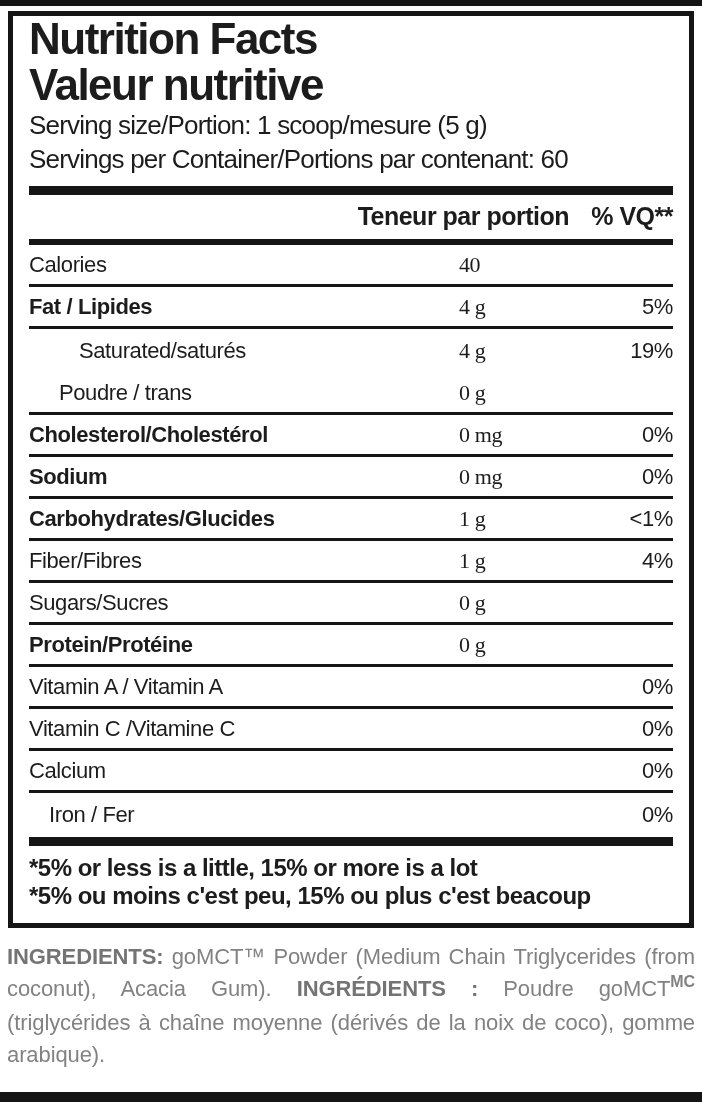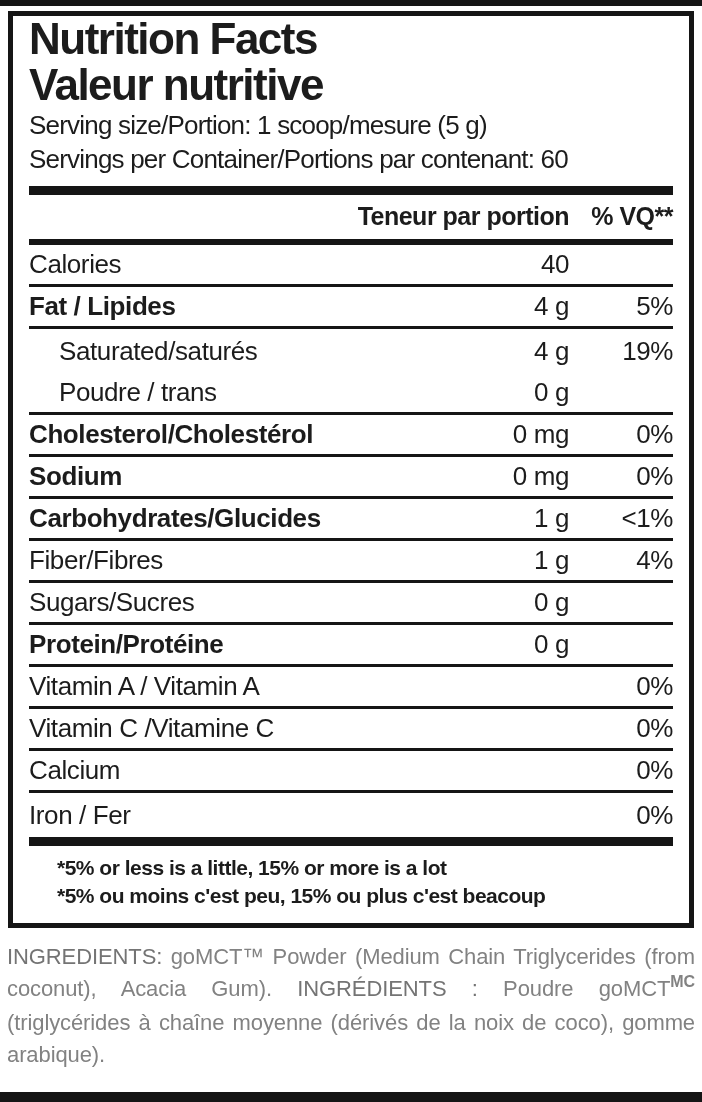--- a/index.html
+++ b/index.html
@@ -52,49 +52,48 @@
     white-space:nowrap;
   }
   .ch-amount { text-align:right; }
   .ch-dv { width:104px; text-align:right; }
 
   .row {
     display:flex;
     align-items:center;
     height:42px;
     border-bottom:3px solid #151515;
-    font-size:26px;
+    font-size:22px;
     letter-spacing:-0.4px;
   }
-  .row.no-rule { border-bottom:none; height:44px; }
+  .row.no-rule { border-bottom:none; height:44px;margin-left:20px; }
   .row.bold .row-label { font-weight:bold; }
   .row.indent .row-label { padding-left:30px; }
   .row-label { flex:1; white-space:nowrap; }
-  .row-amount { width:110px; text-align:right; white-space:nowrap; }
+  .row-amount { width:110px; white-space:nowrap;font-family:Liberation Serif, serif; }
   .row-dv { width:104px; text-align:right; white-space:nowrap; }
 
   .footnotes { padding:8px 0 13px 0; }
   .footnote {
-    font-size:21px;
+    font-size:24px;
     font-weight:bold;
     letter-spacing:-0.5px;
     line-height:28px;
     white-space:nowrap;
-    margin-left:28px;
   }
 
   .ingredients {
     margin:13px 7px 0 7px;
     font-size:22px;
     line-height:32px;
     text-align:justify;
     color:#828282;
     letter-spacing:-0.1px;
   }
-  .ingredients .seg-bold { font-weight:normal; color:#747474; }
+  .ingredients .seg-bold { font-weight:bold; color:#747474; }
   .ingredients sup {
     font-size:16px;
     position:relative;
     top:-0.55em;
     vertical-align:baseline;
     font-weight:bold;
   }
 </style>
 </head>
 <body>

